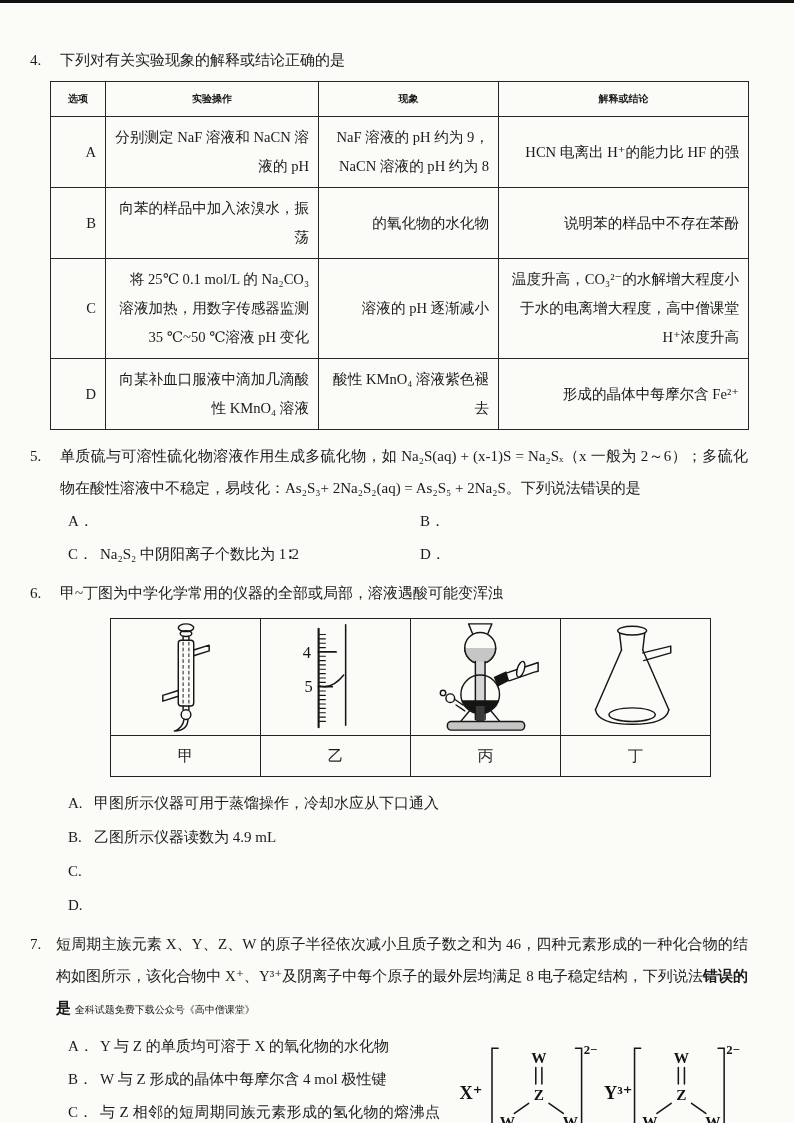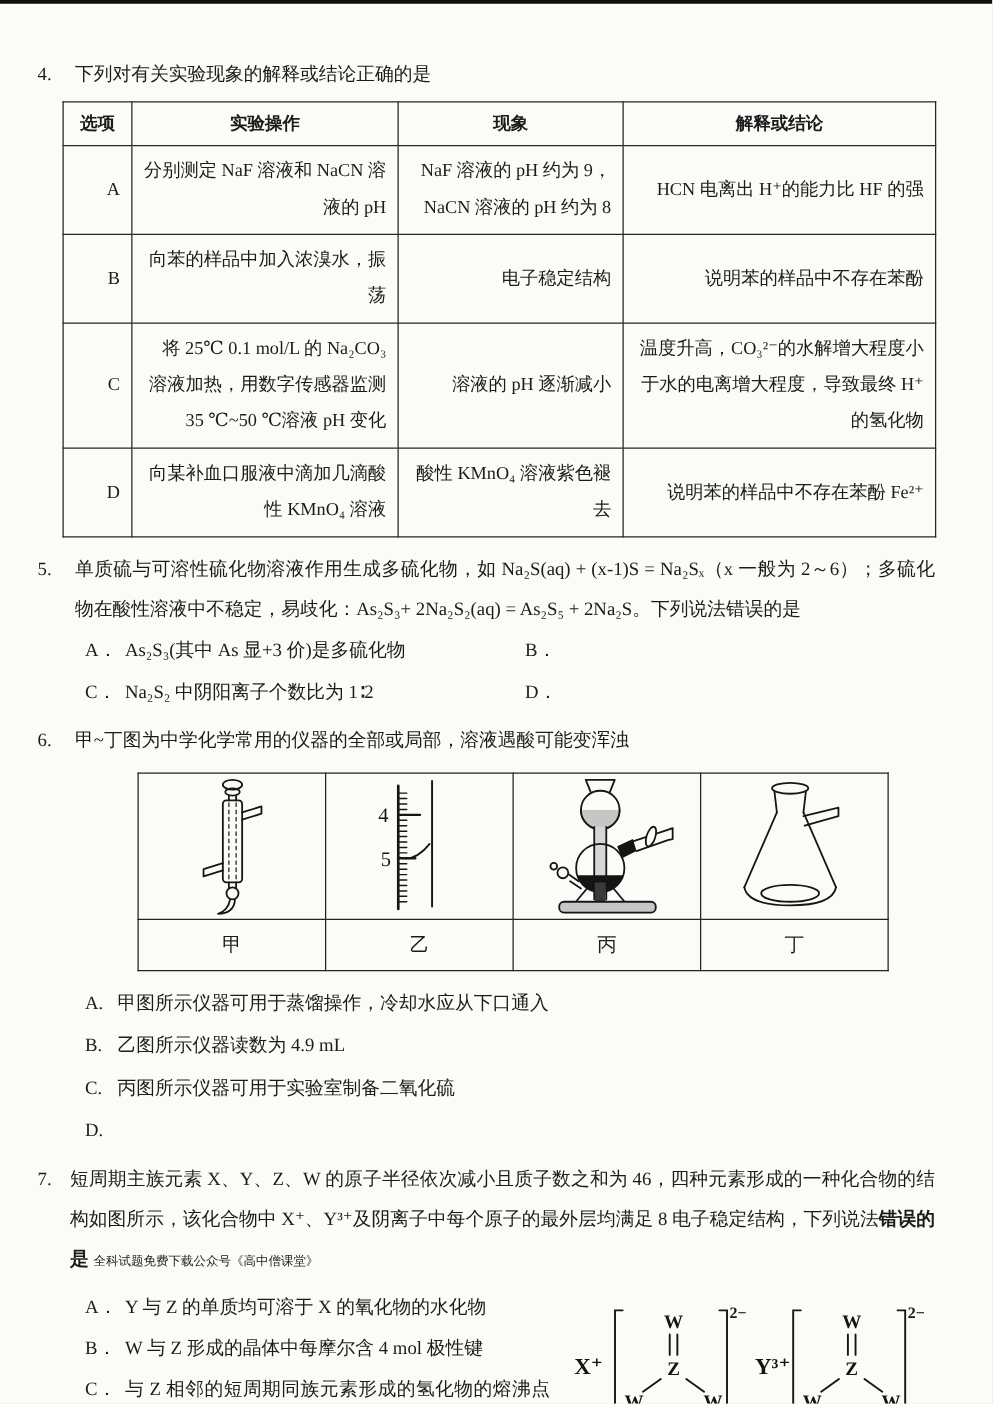--- a/index.html
+++ b/index.html
@@ -14,21 +14,21 @@
 
   .q-head { display:flex; line-height:32px; text-align:justify; }
   .q-num { flex:0 0 30px; }
   .q-stem { flex:1; }
   b { font-weight:bold; }
   .note { font-size:10px; }
 
   
   table.exp { border-collapse:collapse; table-layout:fixed; width:698px; margin:5px 0 10px 20px; }
   table.exp th, table.exp td { border:1.6px solid #262626; }
-  table.exp th { height:34px; font-size:14px; font-weight:bold; padding:0 2px; }
+  table.exp th { height:34px; font-size:10px; font-weight:bold; padding:0 2px; }
   table.exp td { padding:6px 9px; line-height:29px; font-size:14.6px; vertical-align:middle; text-align:right; }
   td.opt-cell { text-align:center; }
 
   
   .opt { display:flex; }
   .opt-label { flex:0 0 32px; }
   .q5-opts { display:grid; grid-template-columns:352px 1fr; margin:1px 0 6px 38px; line-height:33px; }
   .q6-opts { margin:9px 0 4px 38px; line-height:34px; }
   .q7-opts { margin:4px 0 0 38px; line-height:33px; width:372px; }
   .q7-opts .opt-text { text-align:justify; }
@@ -76,48 +76,47 @@
       <tbody>
         <tr>
           <td class="opt-cell">A</td>
           <td>分别测定 NaF 溶液和 NaCN 溶液的 pH</td>
           <td>NaF 溶液的 pH 约为 9，NaCN 溶液的 pH 约为 8</td>
           <td>HCN 电离出 H⁺的能力比 HF 的强</td>
         </tr>
         <tr>
           <td class="opt-cell">B</td>
           <td>向苯的样品中加入浓溴水，振荡</td>
-          <td>电子稳定结构</td>
+          <td>的氧化物的水化物</td>
           <td>说明苯的样品中不存在苯酚</td>
         </tr>
         <tr>
           <td class="opt-cell">C</td>
           <td>将 25℃ 0.1 mol/L 的 Na₂CO₃ 溶液加热，用数字传感器监测 35 ℃~50 ℃溶液 pH 变化</td>
           <td>溶液的 pH 逐渐减小</td>
-          <td>温度升高，CO₃²⁻的水解增大程度小于水的电离增大程度，导致最终 H⁺的氢化物</td>
+          <td>温度升高，CO₃²⁻的水解增大程度小于水的电离增大程度，高中僧课堂 H⁺浓度升高</td>
         </tr>
         <tr>
           <td class="opt-cell">D</td>
           <td>向某补血口服液中滴加几滴酸性 KMnO₄ 溶液</td>
           <td>酸性 KMnO₄ 溶液紫色褪去</td>
-          <td>说明苯的样品中不存在苯酚 Fe²⁺</td>
+          <td>形成的晶体中每摩尔含 Fe²⁺</td>
         </tr>
       </tbody>
     </table>
   </section>
 
   <section class="q">
     <div class="q-head">
       <span class="q-num">5.</span>
       <span class="q-stem">单质硫与可溶性硫化物溶液作用生成多硫化物，如 Na₂S(aq) + (x-1)S = Na₂Sₓ（x 一般为 2～6）；多硫化物在酸性溶液中不稳定，易歧化：As₂S₃+ 2Na₂S₂(aq) = As₂S₅ + 2Na₂S。下列说法错误的是</span>
     </div>
     <div class="q5-opts">
       <div class="opt">
         <span class="opt-label">A．</span>
-        <span class="opt-text">As₂S₃(其中 As 显+3 价)是多硫化物</span>
       </div>
       <div class="opt">
         <span class="opt-label">B．</span>
       </div>
       <div class="opt">
         <span class="opt-label">C．</span>
         <span class="opt-text">Na₂S₂ 中阴阳离子个数比为 1∶2</span>
       </div>
       <div class="opt">
         <span class="opt-label">D．</span>
@@ -217,21 +216,20 @@
       <div class="opt">
         <span class="opt-label" style="flex-basis:26px">A.</span>
         <span class="opt-text">甲图所示仪器可用于蒸馏操作，冷却水应从下口通入</span>
       </div>
       <div class="opt">
         <span class="opt-label" style="flex-basis:26px">B.</span>
         <span class="opt-text">乙图所示仪器读数为 4.9 mL</span>
       </div>
       <div class="opt">
         <span class="opt-label" style="flex-basis:26px">C.</span>
-        <span class="opt-text">丙图所示仪器可用于实验室制备二氧化硫</span>
       </div>
       <div class="opt">
         <span class="opt-label" style="flex-basis:26px">D.</span>
       </div>
     </div>
   </section>
 
   <section class="q q7">
     <div class="q-head">
       <span class="q-num" style="flex-basis:26px">7.</span>

